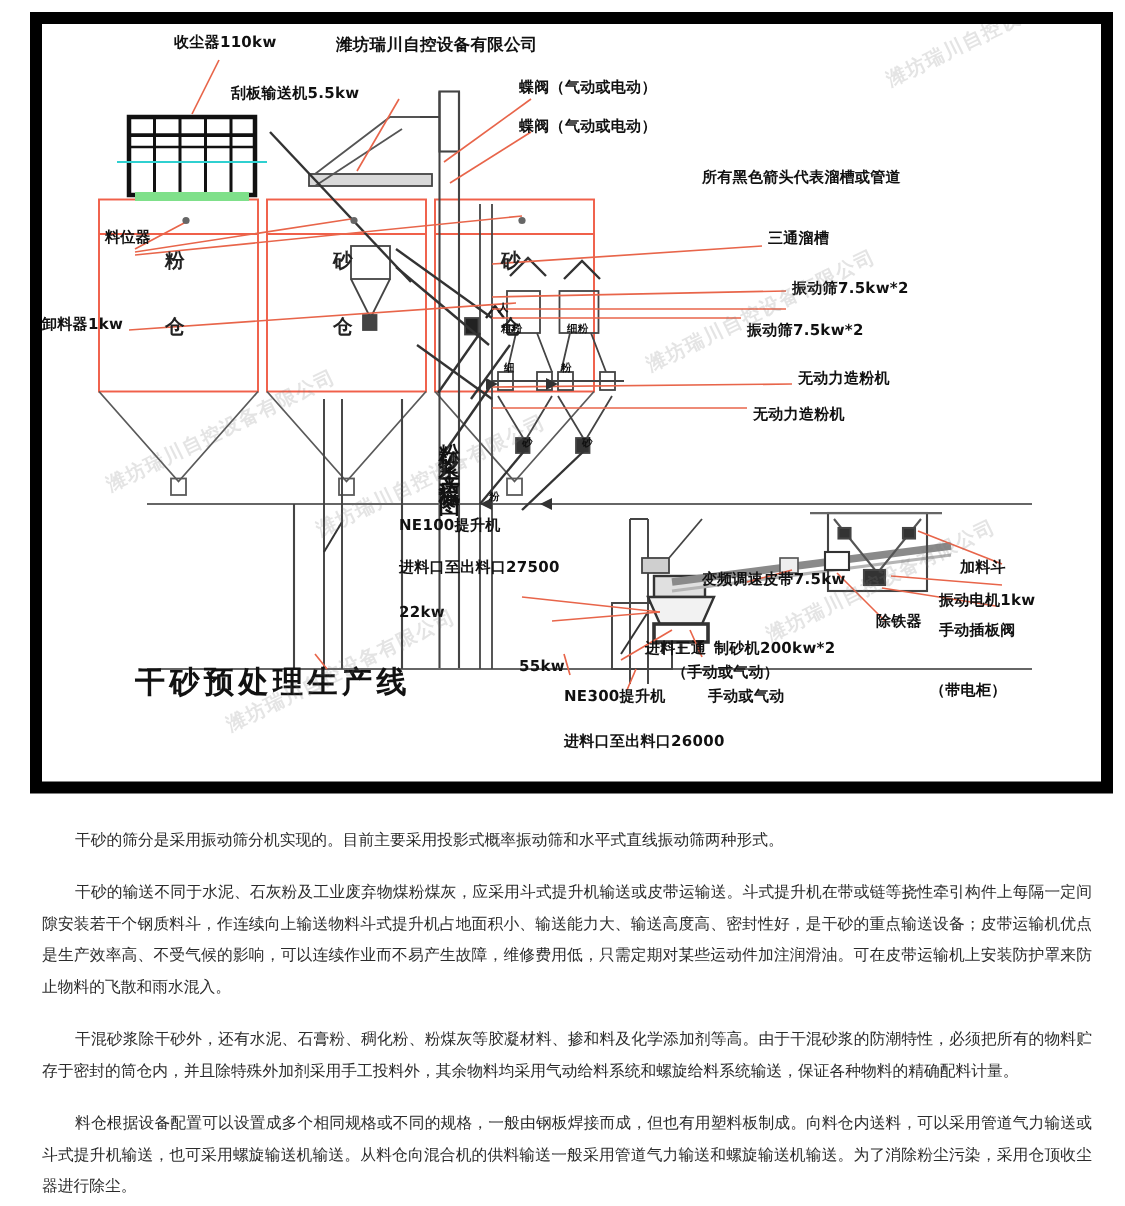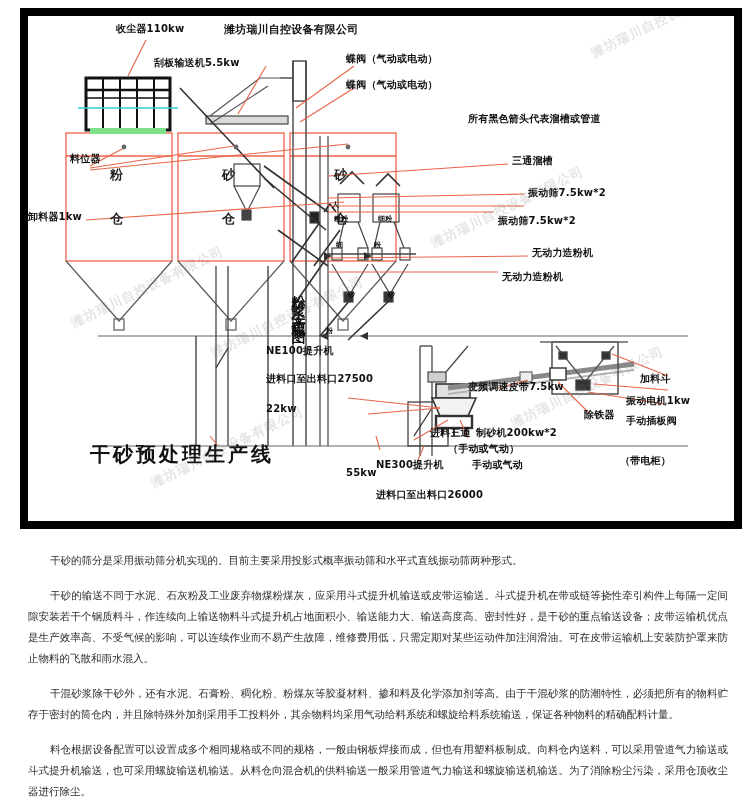--- a/index.html
+++ b/index.html
@@ -284,40 +284,40 @@
   <div class="lbl sm" style="left:6px;top:138px;margin-left:36px;">料位器</div>
   <div class="lbl sm" style="left:0px;top:196px;">卸料器1kw</div>
 
   <div class="lbl bin" style="left:82px;top:152px;">粉</div>
   <div class="lbl bin" style="left:82px;top:196px;">仓</div>
   <div class="lbl bin" style="left:194px;top:152px;">砂</div>
   <div class="lbl bin" style="left:194px;top:196px;">仓</div>
   <div class="lbl bin" style="left:306px;top:152px;">砂</div>
   <div class="lbl bin" style="left:306px;top:196px;">仓</div>
 
-  <div class="lbl sm" style="left:484px;top:140px;">三通溜槽</div>
+  <div class="lbl sm" style="left:484px;top:140px;font-family:Liberation Mono, monospace;">三通溜槽</div>
   <div class="lbl sm" style="left:500px;top:172px;">振动筛7.5kw*2</div>
   <div class="lbl sm" style="left:470px;top:200px;">振动筛7.5kw*2</div>
   <div class="lbl sm" style="left:504px;top:232px;">无动力造粉机</div>
   <div class="lbl sm" style="left:474px;top:256px;">无动力造粉机</div>
 
   <div class="lbl micro" style="left:304px;top:186px;">人</div>
   <div class="lbl micro" style="left:306px;top:200px;">粗粉</div>
   <div class="lbl micro" style="left:330px;top:200px;padding-left:20px;">细粉</div>
   <div class="lbl micro" style="left:308px;top:226px;">细</div>
   <div class="lbl micro" style="left:346px;top:226px;">粉</div>
   <div class="lbl micro" style="left:320px;top:276px;">砂</div>
   <div class="lbl micro" style="left:360px;top:276px;">砂</div>
   <div class="lbl micro" style="left:298px;top:312px;">粉</div>
 
   <div class="lbl sm" style="left:238px;top:330px;">NE100提升机</div>
   <div class="lbl sm" style="left:238px;top:358px;">进料口至出料口27500</div>
   <div class="lbl sm" style="left:238px;top:388px;">22kw</div>
 
-  <div class="lbl sm" style="left:318px;top:424px;margin-top:28px;">55kw</div>
+  <div class="lbl sm" style="left:318px;top:424px;">55kw</div>
   <div class="lbl sm" style="left:348px;top:444px;">NE300提升机</div>
   <div class="lbl sm" style="left:348px;top:474px;">进料口至出料口26000</div>
 
   <div class="lbl sm" style="left:402px;top:412px;">进料三通</div>
   <div class="lbl sm" style="left:420px;top:428px;">（手动或气动）</div>
   <div class="lbl sm" style="left:448px;top:412px;">制砂机200kw*2</div>
   <div class="lbl sm" style="left:444px;top:444px;">手动或气动</div>
 
   <div class="lbl sm" style="left:440px;top:366px;">变频调速皮带7.5kw</div>
   <div class="lbl sm" style="left:556px;top:394px;">除铁器</div>

